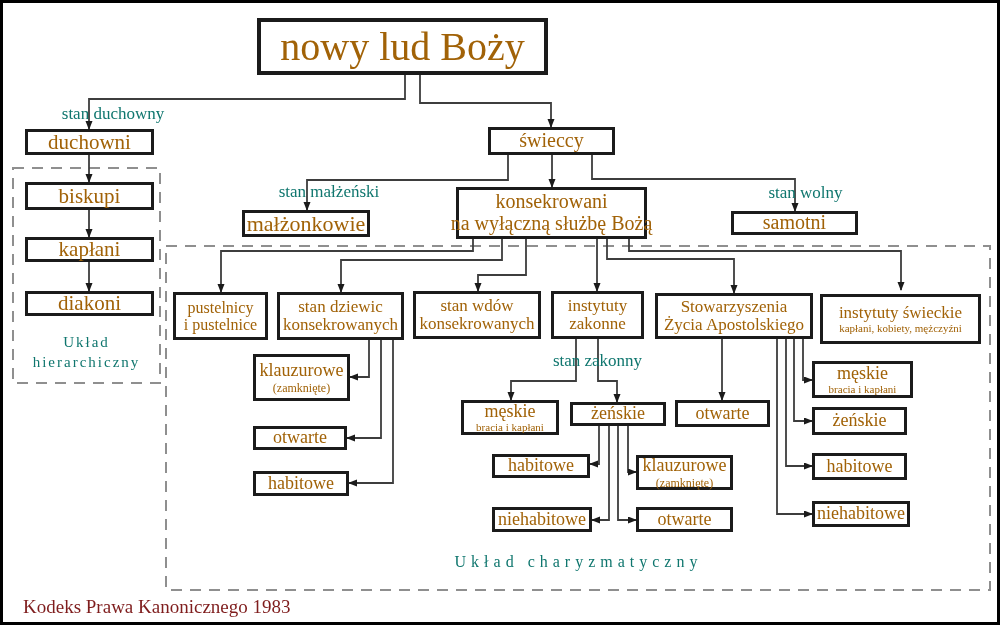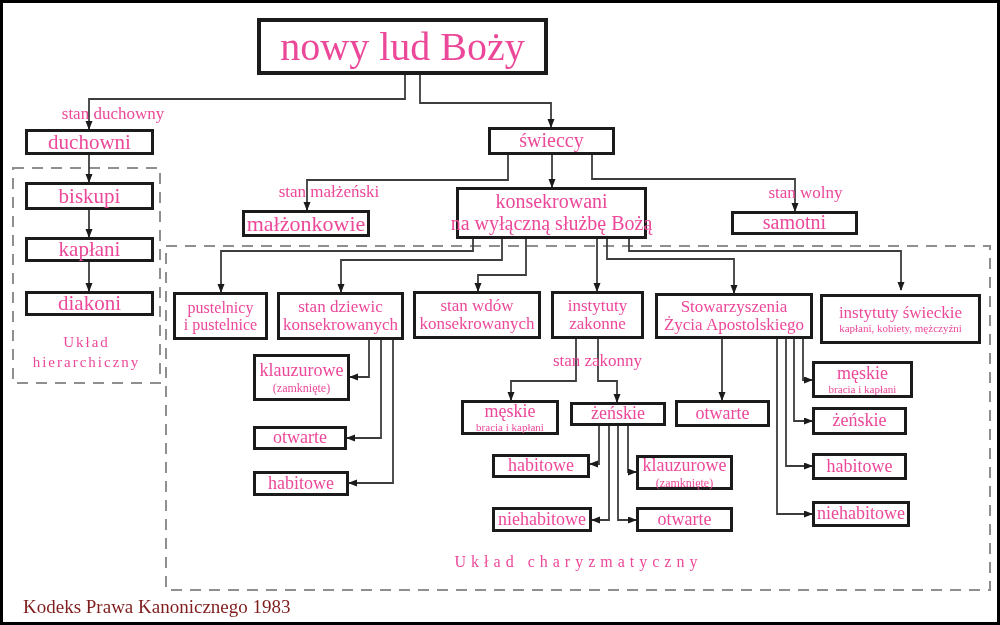--- a/index.html
+++ b/index.html
@@ -1,20 +1,20 @@
 <!DOCTYPE html>
 <html><head>
 <meta charset="utf-8">
 <style>
   html,body{margin:0;padding:0;background:#d0d0d0;}
   .canvas{position:relative;width:1000px;height:625px;background:#ffffff;border:3px solid #000;box-sizing:border-box;overflow:hidden;font-family:"Liberation Serif","DejaVu Serif",serif;}
   svg.wires{position:absolute;left:0;top:0;width:1000px;height:625px;}
-  .box{position:absolute;background:#fff;border:3px solid #1b1b1b;box-sizing:border-box;display:flex;flex-direction:column;align-items:center;justify-content:center;text-align:center;color:#ec4899;line-height:1.08;white-space:nowrap;}
+  .box{position:absolute;background:#fff;border:3px solid #1b1b1b;box-sizing:border-box;display:flex;flex-direction:column;align-items:center;justify-content:center;text-align:center;color:#a16207;line-height:1.08;white-space:nowrap;}
   .box .sub{font-size:11px;line-height:1;margin-top:1px;}
-  .lbl{position:absolute;color:#ec4899;font-size:17px;text-align:center;white-space:nowrap;}
+  .lbl{position:absolute;color:#0f766e;font-size:17px;text-align:center;white-space:nowrap;}
   #b-nowy{left:254px;top:15px;width:291px;height:57px;font-size:40px;border-width:4px;}
   #b-duchowni{left:22px;top:126px;width:129px;height:26px;font-size:21px;}
   #b-biskupi{left:22px;top:179px;width:129px;height:28px;font-size:21px;}
   #b-kaplani{left:22px;top:234px;width:129px;height:25px;font-size:21px;}
   #b-diakoni{left:22px;top:288px;width:129px;height:25px;font-size:21px;}
   #b-swieccy{left:485px;top:124px;width:127px;height:28px;font-size:20px;}
   #b-malzonkowie{left:239px;top:207px;width:128px;height:27px;font-size:22px;text-align:right;}
   #b-konsekrowani{left:453px;top:184px;width:191px;height:52px;font-size:20px;}
   #b-samotni{left:728px;top:208px;width:127px;height:24px;font-size:20px;}
   #b-pustelnicy{left:170px;top:289px;width:95px;height:48px;font-size:16px;}

